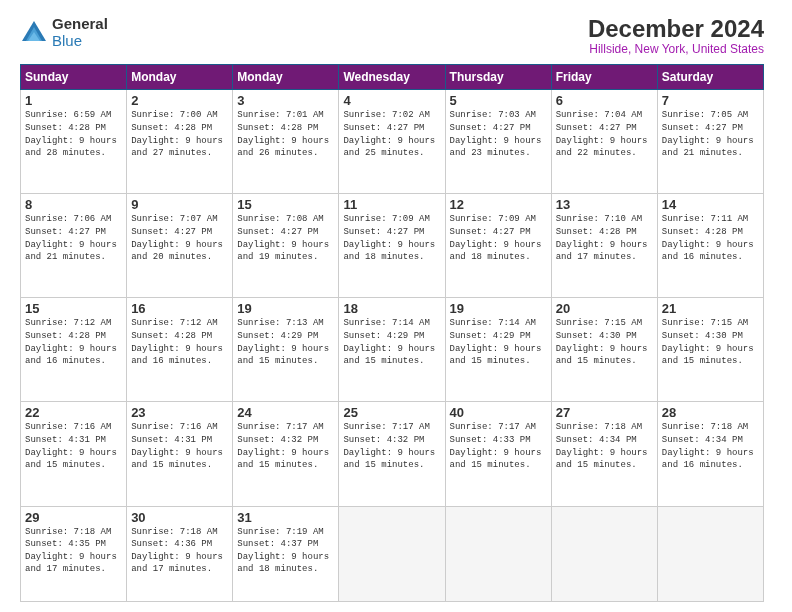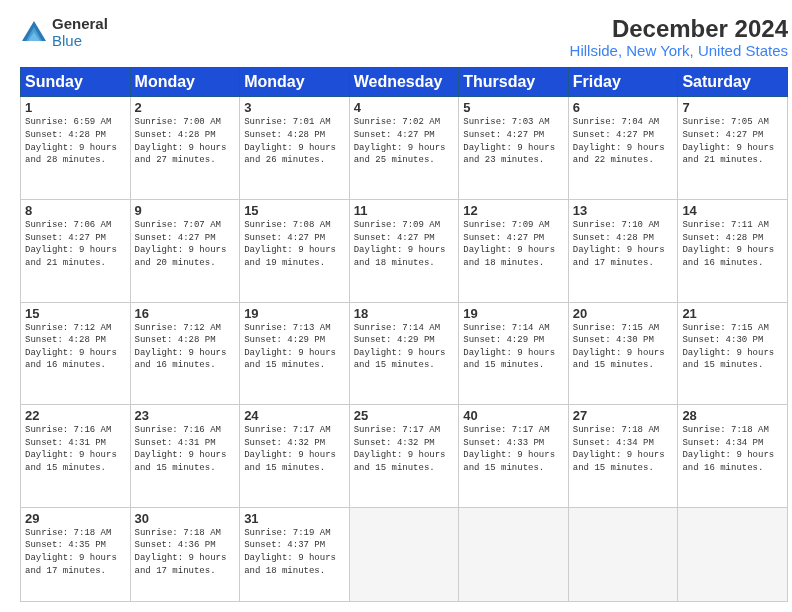--- a/index.html
+++ b/index.html
@@ -6,21 +6,21 @@
     body {
       font-family: Arial, sans-serif;
       background: #fff;
       width: 792px;
       height: 612px;
       overflow: hidden;
     }
     .page {
       width: 792px;
       height: 612px;
-      padding: 16px 4px 10px 20px;
+      padding: 16px 28px 10px 20px;
       display: flex;
       flex-direction: column;
     }
     .header {
       display: flex;
       align-items: flex-start;
       justify-content: space-between;
       margin-bottom: 8px;
     }
     .logo {
@@ -50,33 +50,33 @@
     .title-block {
       text-align: right;
     }
     .main-title {
       font-size: 24px;
       font-weight: bold;
       color: #333;
       line-height: 1.1;
     }
     .subtitle {
-      font-size: 15px;
-      color: #3b82f6;
+      font-size: 12px;
+      color: #a21caf;
     }
     .calendar {
       flex: 1;
       border-collapse: collapse;
       width: 100%;
       table-layout: fixed;
     }
     .calendar th {
-      background: #1d4ed8;
+      background: #701a75;
       color: #fff;
-      font-size: 16px;
+      font-size: 12px;
       font-weight: bold;
       padding: 5px 4px;
       text-align: left;
       border: 1px solid #1a5a8a;
     }
     .calendar td {
       border: 1px solid #ccc;
       vertical-align: top;
       padding: 3px 4px;
       font-size: 9.5px;

